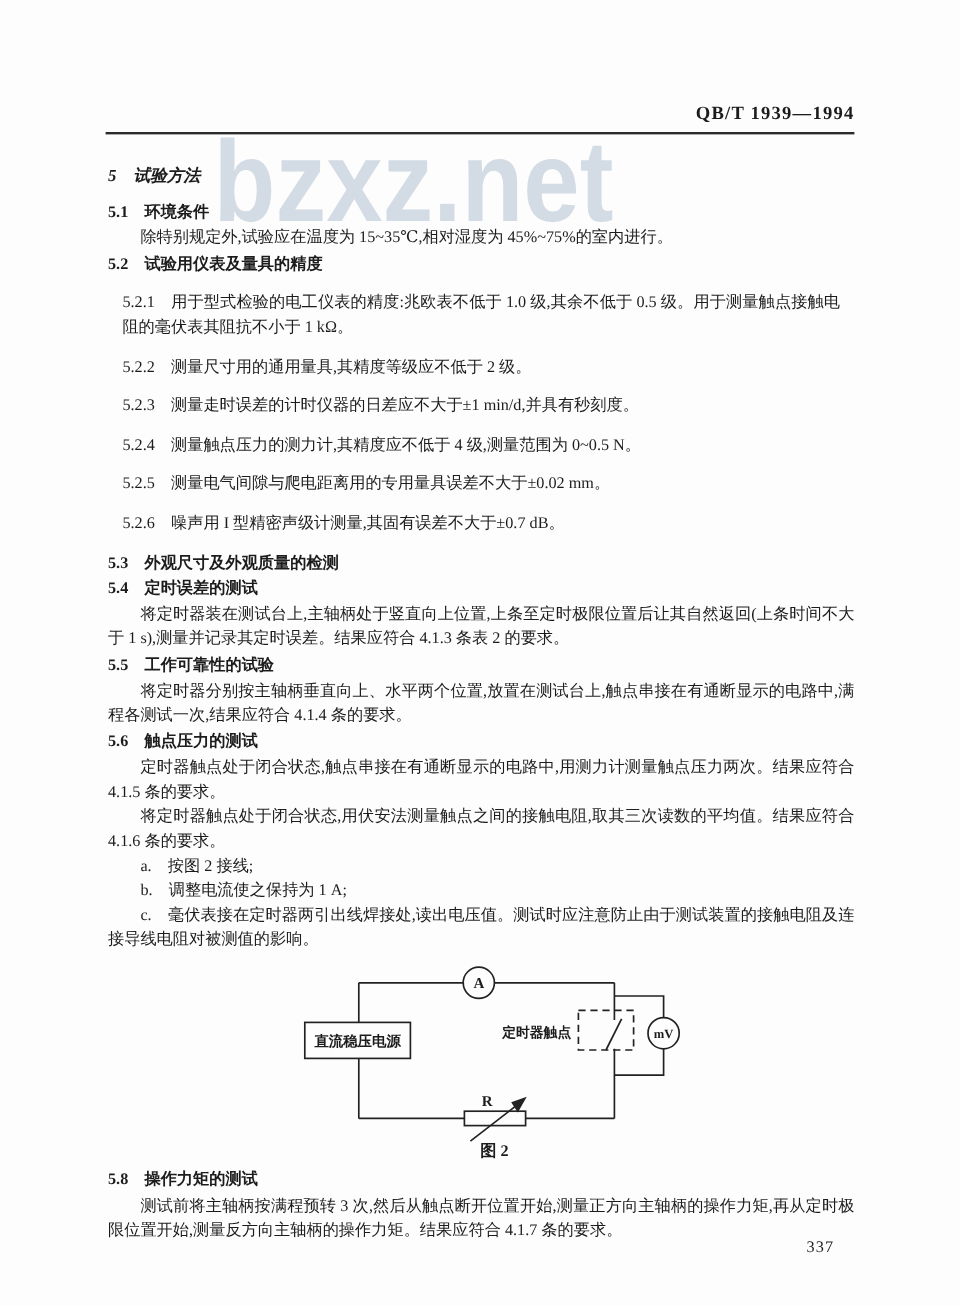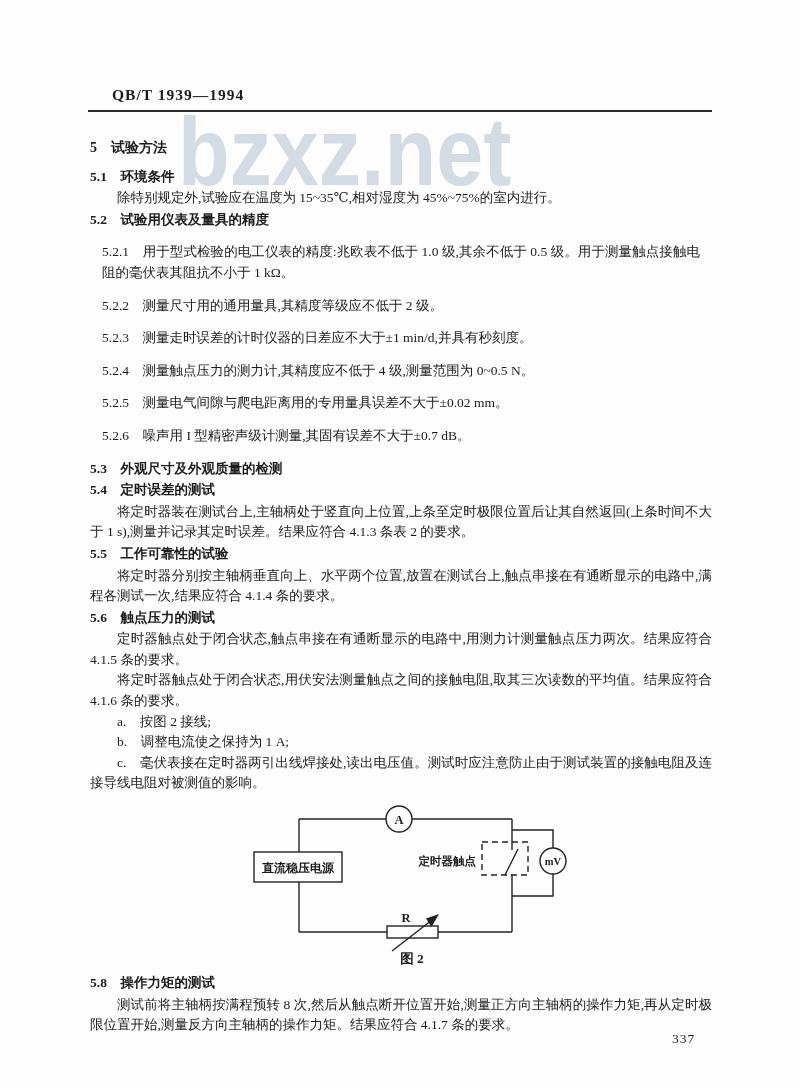--- a/index.html
+++ b/index.html
@@ -17,34 +17,34 @@
     position: absolute; top: 104px; left: 178px;
     font-family: "Liberation Sans", "DejaVu Sans", sans-serif;
     font-weight: 900; font-size: 96px; line-height: 1;
     color: #c9d3de; opacity: 0.8;
     transform: scaleX(0.88); transform-origin: left top;
     z-index: 0; user-select: none; white-space: nowrap;
   }
 
   .doc-header {
     position: absolute; top: 86px; left: 90px; width: 622px;
-    text-align: left; padding-left: 22px;
+    text-align: right; padding-left: 22px;
     font-weight: 700; font-size: 15.5px; letter-spacing: 1px;
     z-index: 1;
   }
   .header-rule {
     position: absolute; top: 110px; left: 88px; width: 624px;
     border-top: 2px solid #2b2b2b; z-index: 1;
   }
 
   .content {
     position: absolute; top: 134px; left: 90px; width: 622px;
     font-size: 13.5px; line-height: 20.6px; z-index: 1;
   }
-  .content .h1 { font-weight: 700; font-size: 14px; margin: 4px 0 8px 0; }
+  .content .h1 { font-weight: 700; font-size: 14px; margin: 4px 0 8px 0; font-style: italic; }
   .content .h  { font-weight: 700; margin: 1px 0; }
   .content .p  { text-indent: 2em; text-align: justify; margin: 0; }
   .content .clause { text-indent: 0; text-align: justify; margin: 12px; }
 
   .diagram-wrap { margin: 8px 0 0 0; }
   .diagram-wrap svg { display: block; }
   .dg-line { stroke: #222; stroke-width: 1.4; fill: none; }
   .dg-dash { stroke: #222; stroke-width: 1.4; fill: none; stroke-dasharray: 6 4; }
   .dg-text {
     font-family: "Liberation Serif", "DejaVu Serif", serif;
@@ -122,19 +122,19 @@
         <path class="dg-line" d="M302,149 L342,118"></path>
         <polygon fill="#222" points="349,112 336,116.5 341.5,125"></polygon>
         <text class="dg-text" x="316" y="120" font-size="12.5" text-anchor="middle">R</text>
 
         <text class="dg-text" x="322" y="161" font-size="13.5" text-anchor="middle" font-weight="400">图 2</text>
       </svg>
     </div>
 
     <div id="flow-bottom">
         <div class="h">5.8　操作力矩的测试</div>
-        <div class="p">测试前将主轴柄按满程预转 8 次,然后从触点断开位置开始,测量正方向主轴柄的操作力矩,再从定时极限位置开始,测量反方向主轴柄的操作力矩。结果应符合 4.1.7 条的要求。</div>
+        <div class="p">测试前将主轴柄按满程预转 3 次,然后从触点断开位置开始,测量正方向主轴柄的操作力矩,再从定时极限位置开始,测量反方向主轴柄的操作力矩。结果应符合 4.1.7 条的要求。</div>
       </div>
   </div>
 
   <div class="page-number">337</div>
 
 </div>
 
 </body></html>

